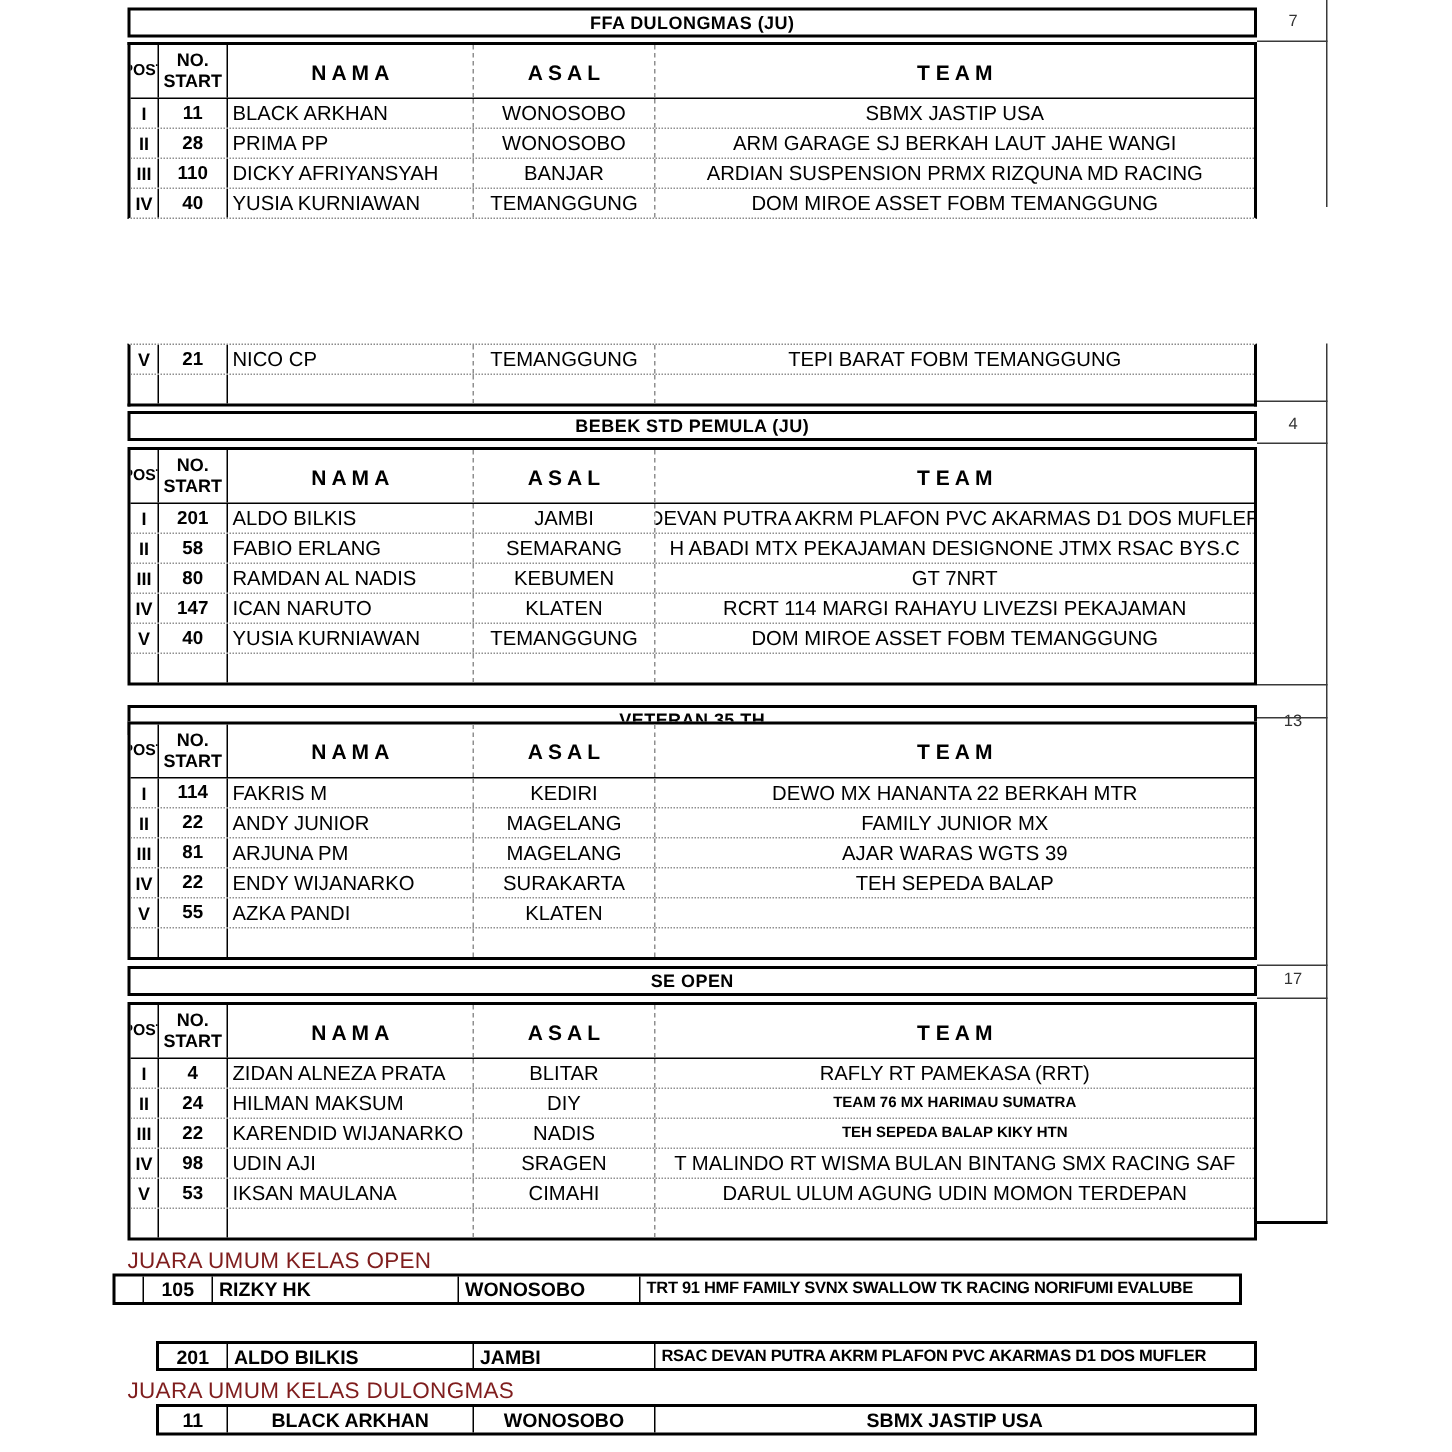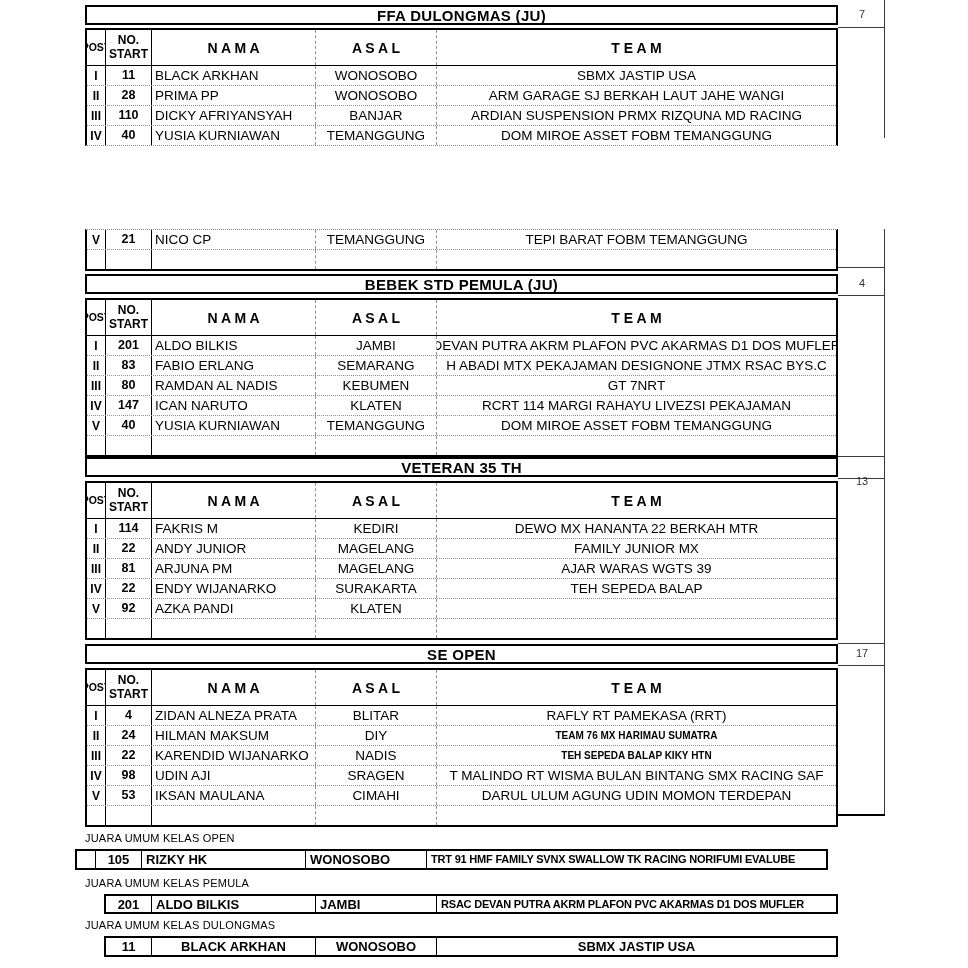--- a/index.html
+++ b/index.html
@@ -2,21 +2,21 @@
 <html><head>
 <meta charset="utf-8">
 <style>
   html,body{margin:0;padding:0;background:#fff;}
   .sheet{position:relative;width:968px;height:968px;background:#fff;overflow:hidden;
          font-family:"Liberation Sans",sans-serif;color:#000;}
 
   
   .band{position:absolute;left:85px;width:753px;height:20px;border:2px solid #000;
         box-sizing:border-box;display:flex;align-items:center;justify-content:center;
-        font-weight:bold;font-size:15px;letter-spacing:.3px;background:#fff;}
+        font-weight:bold;font-size:12px;letter-spacing:.3px;background:#fff;}
 
   
   .tbl{position:absolute;left:85px;width:753px;border:2px solid #000;box-sizing:border-box;background:#fff;}
   .tbl.cut-bottom{border-bottom:1px dotted #8a8a8a;}
   .tbl.cut-top{border-top:1px dotted #8a8a8a;}
   .hdr{display:flex;height:35px;border-bottom:1px solid #000;}
   .row{display:flex;height:19px;}
   .rows .row:not(:last-child){border-bottom:1px dotted #8f8f8f;}
   .cell{box-sizing:border-box;overflow:hidden;white-space:nowrap;display:flex;
         align-items:center;justify-content:center;font-size:13.5px;line-height:1;}
@@ -31,22 +31,22 @@
   .hdr .c-nama{justify-content:center;padding-left:0;}
   .small{font-size:10px;font-weight:bold;}
 
   
   .vline{position:absolute;left:884px;width:1px;background:#3a3a3a;}
   .hmark{position:absolute;left:838px;width:47px;height:1px;background:#3a3a3a;}
   .hmark.thick{height:2px;background:#000;}
   .mnum{position:absolute;left:845px;width:34px;text-align:center;font-size:11px;color:#333;}
 
   
-  .jlabel{position:absolute;left:85px;width:500px;height:16px;font-size:11px;
-          letter-spacing:.2px;color:#000000;white-space:nowrap;}
+  .jlabel{position:absolute;left:85px;width:500px;height:16px;font-size:15px;
+          letter-spacing:.2px;color:#7f1d1d;white-space:nowrap;}
   .jrow{position:absolute;display:flex;border:2px solid #000;box-sizing:border-box;background:#fff;}
   .jrow .cell{font-weight:bold;font-size:13px;}
   .jrow .c-post{border-right:1px solid #000;}
   .jrow .c-no{border-right:1px solid #000;}
   .jrow .c-nama{border-right:1px solid #000;justify-content:flex-start;padding-left:4px;}
   .jrow .c-asal{border-right:1px solid #000;justify-content:flex-start;padding-left:4px;}
   .jrow .team-small{font-size:11px;justify-content:flex-start;padding-left:4px;letter-spacing:-.2px;}
   .jrow.centered .c-nama,.jrow.centered .c-asal{justify-content:center;padding-left:0;}
 </style>
 </head>
@@ -136,21 +136,21 @@
     <div class="rows">
         <div class="row">
         <div class="cell c-post">I</div>
         <div class="cell c-no">201</div>
         <div class="cell c-nama">ALDO BILKIS</div>
         <div class="cell c-asal">JAMBI</div>
         <div class="cell c-team">DEVAN PUTRA AKRM PLAFON PVC AKARMAS D1 DOS MUFLER</div>
       </div>
         <div class="row">
         <div class="cell c-post">II</div>
-        <div class="cell c-no">83</div>
+        <div class="cell c-no">58</div>
         <div class="cell c-nama">FABIO ERLANG</div>
         <div class="cell c-asal">SEMARANG</div>
         <div class="cell c-team">H ABADI MTX PEKAJAMAN DESIGNONE JTMX RSAC BYS.C</div>
       </div>
         <div class="row">
         <div class="cell c-post">III</div>
         <div class="cell c-no">80</div>
         <div class="cell c-nama">RAMDAN AL NADIS</div>
         <div class="cell c-asal">KEBUMEN</div>
         <div class="cell c-team">GT 7NRT</div>
@@ -172,21 +172,21 @@
         <div class="row">
         <div class="cell c-post"></div>
         <div class="cell c-no"></div>
         <div class="cell c-nama"></div>
         <div class="cell c-asal"></div>
         <div class="cell c-team"></div>
       </div>
       </div>
   </div>
 
-  <div class="band" style="top:457px">
+  <div class="band" style="top:470px">
     <span>VETERAN 35 TH</span>
   </div>
   <div class="tbl" style="top:481px">
     <div class="hdr">
       <div class="cell c-post">POST</div>
       <div class="cell c-no">
         <span>NO.</span>
         <span>START</span>
       </div>
       <div class="cell c-nama">N A M A</div>
@@ -217,21 +217,21 @@
       </div>
         <div class="row">
         <div class="cell c-post">IV</div>
         <div class="cell c-no">22</div>
         <div class="cell c-nama">ENDY WIJANARKO</div>
         <div class="cell c-asal">SURAKARTA</div>
         <div class="cell c-team">TEH SEPEDA BALAP</div>
       </div>
         <div class="row">
         <div class="cell c-post">V</div>
-        <div class="cell c-no">92</div>
+        <div class="cell c-no">55</div>
         <div class="cell c-nama">AZKA PANDI</div>
         <div class="cell c-asal">KLATEN</div>
         <div class="cell c-team"></div>
       </div>
         <div class="row">
         <div class="cell c-post"></div>
         <div class="cell c-no"></div>
         <div class="cell c-nama"></div>
         <div class="cell c-asal"></div>
         <div class="cell c-team"></div>
@@ -316,21 +316,20 @@
 
   <div class="jlabel" style="top:832px">JUARA UMUM KELAS OPEN</div>
   <div class="jrow" style="top:849px;left:75px;width:753px;height:21px">
     <div class="cell c-post"></div>
     <div class="cell c-no">105</div>
     <div class="cell c-nama">RIZKY HK</div>
     <div class="cell c-asal">WONOSOBO</div>
     <div class="cell c-team team-small">TRT 91 HMF FAMILY SVNX SWALLOW TK RACING NORIFUMI EVALUBE</div>
   </div>
 
-  <div class="jlabel" style="top:877px">JUARA UMUM KELAS PEMULA</div>
   <div class="jrow" style="top:894px;left:104px;width:734px;height:20px">
     <div class="cell c-no">201</div>
     <div class="cell c-nama">ALDO BILKIS</div>
     <div class="cell c-asal">JAMBI</div>
     <div class="cell c-team team-small">RSAC DEVAN PUTRA AKRM PLAFON PVC AKARMAS D1 DOS MUFLER</div>
   </div>
 
   <div class="jlabel" style="top:919px">JUARA UMUM KELAS DULONGMAS</div>
   <div class="jrow centered" style="top:936px;left:104px;width:734px;height:21px">
     <div class="cell c-no">11</div>

